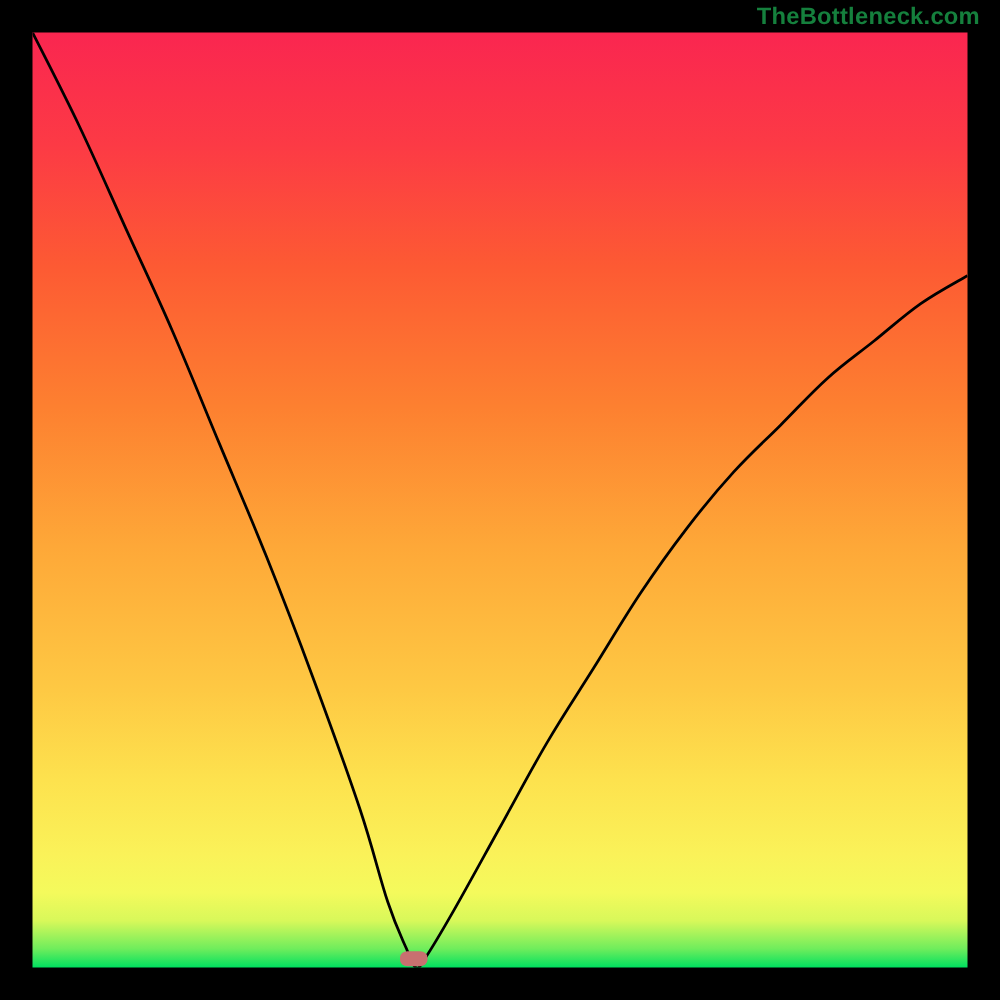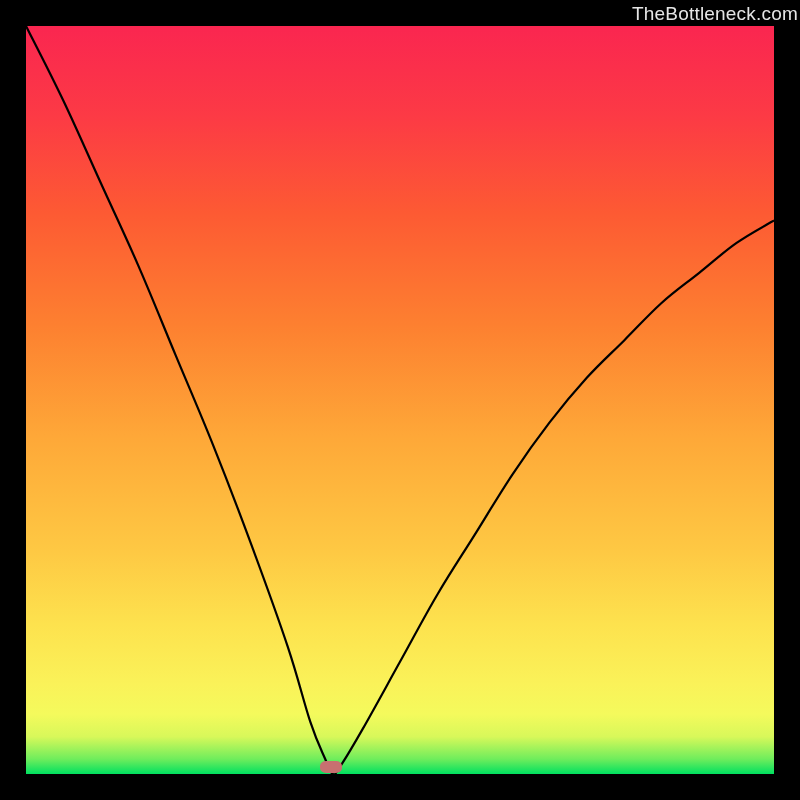--- a/index.html
+++ b/index.html
@@ -48,24 +48,24 @@
     position: absolute;
     width: 22px;
     height: 12px;
     border-radius: 6px / 5px;
     background: #c87070;
     transform: translate(-50%, -50%);
   }
   .watermark {
     position: absolute;
     top: 3px;
-    right: 2px;
-    color: #e5e5e5;
+    right: 16px;
+    color: #15803d;
     font-size: 19px;
-    font-weight: 400;
+    font-weight: 700;
     letter-spacing: 0.2px;
   }
 </style>
 </head>
 <body>
 
 <div class="frame"></div>
 
 <div class="plot-area"></div>
 

